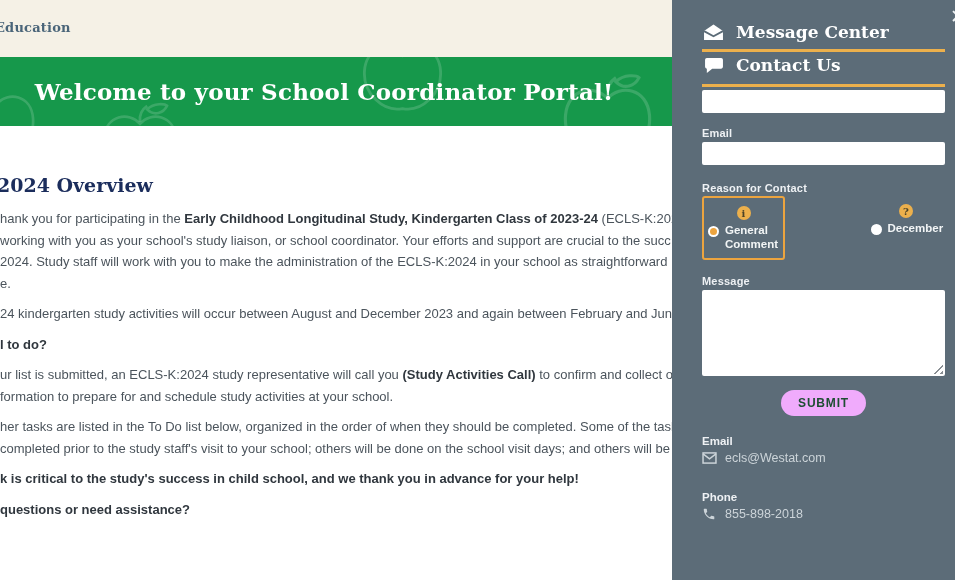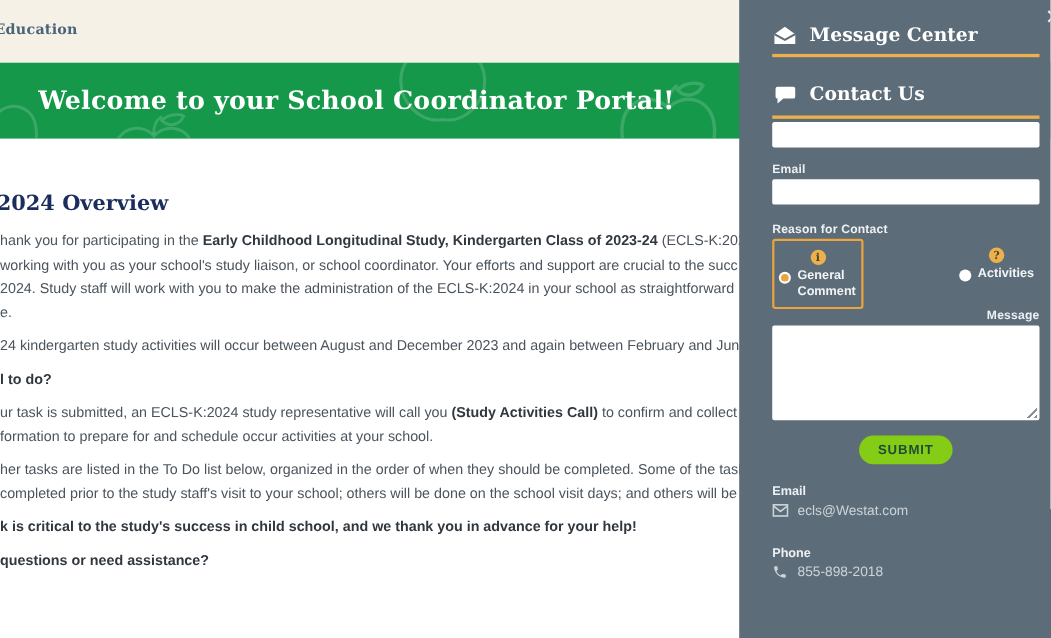--- a/index.html
+++ b/index.html
@@ -27,27 +27,27 @@
   .line{white-space:nowrap;font-size:13px;line-height:21.5px;}
   .b{font-weight:bold;color:#30373e;}
 
   
   .panel{position:absolute;right:0;top:0;width:307px;height:580px;background:#5c6c78;
          box-sizing:border-box;padding:0 34px 0 30px;z-index:10;}
   .close{position:absolute;top:5px;right:11px;background:none;border:none;color:#eef2f4;
          font-size:19px;line-height:1;cursor:pointer;padding:2px;font-family:"DejaVu Sans",sans-serif;}
   .sec-header{display:flex;align-items:flex-end;gap:11px;color:#ffffff;
               font-family:"DejaVu Serif",serif;font-weight:bold;font-size:17px;}
-  .mt22{margin-top:22px;}.mt18{margin-top:24px;}
+  .mt22{margin-top:22px;}.mt18{margin-top:3px;}
   .hicon{display:inline-flex;width:23px;height:20px;align-items:center;justify-content:center;}
   .rule{height:3px;background:#ecb04c;margin-top:7px;}
   .rule2{margin-top:9px;}
 
   .flabel{display:block;font-size:11px;font-weight:bold;color:#eef1f4;letter-spacing:.2px;}
-  .mt13{margin-top:13px;}.mt14{margin-top:14px;}.mt17{margin-top:17px;}.mt15{text-align:right;}
+  .mt13{margin-top:13px;}.mt14{margin-top:14px;}.mt17{margin-top:17px;}.mt15{margin-top:15px;}
   .finput{display:block;width:243px;height:23px;margin-top:3px;border:none;border-radius:2px;
           background:#ffffff;box-sizing:border-box;padding:0 6px;font-size:13px;color:#333;outline:none;}
 
   .reasons{display:flex;justify-content:space-between;margin-top:2px;}
   .reason{box-sizing:border-box;display:flex;flex-direction:column;align-items:center;
           padding-top:8px;cursor:pointer;}
   .reason.sel{width:83px;height:64px;border:2px solid #eca43f;border-radius:3px;}
   .reason.r2{width:78px;}.reason.r3{width:74px;}
   .ricon{display:flex;align-items:center;justify-content:center;margin-bottom:4px;}
   .badge{width:14px;height:14px;border-radius:50%;background:#ecb04c;color:#4c4327;
@@ -62,21 +62,21 @@
 
   .ta-wrap{position:relative;width:243px;margin-top:3px;}
   .ftext{display:block;width:243px;height:86px;border:none;border-radius:2px;background:#ffffff;
          box-sizing:border-box;padding:5px 6px;font-size:13px;color:#333;resize:none;outline:none;
          font-family:"Liberation Sans",sans-serif;}
   .grip{position:absolute;right:2px;bottom:2px;width:10px;height:10px;cursor:nwse-resize;
         background:repeating-linear-gradient(135deg,transparent 0 3px,#8a8f94 3px 4.5px);
         clip-path:polygon(100% 0,100% 100%,0 100%);}
 
   .submit{display:block;margin:14px auto 0;width:85px;height:26px;border:none;border-radius:13px;
-          background:#84cc16;color:#1e4e33;font-size:12px;font-weight:bold;letter-spacing:.8px;
+          background:#f0abfc;color:#1e4e33;font-size:12px;font-weight:bold;letter-spacing:.8px;
           cursor:pointer;font-family:"Liberation Sans",sans-serif;}
 
   .clabel{font-size:11.5px;font-weight:bold;color:#eef1f4;}
   .mt19{margin-top:19px;}.mt26{margin-top:26px;}
   .crow{display:flex;align-items:center;gap:7px;margin-top:4px;font-size:12.5px;color:#ccd4d9;}
   .cicon{display:inline-flex;width:16px;height:13px;align-items:center;}
 </style>
 </head>
 <body>
 
@@ -125,22 +125,22 @@
           <div class="line"><span>2024. Study staff will work with you to make the administration of the ECLS-K:2024 in your school as straightforward</span></div>
           <div class="line"><span>e.</span></div>
         </div>
         <div class="para">
           <div class="line"><span>24 kindergarten study activities will occur between August and December 2023 and again between February and Jun</span></div>
         </div>
         <div class="para">
           <div class="line"><span class="b">l to do?</span></div>
         </div>
         <div class="para">
-          <div class="line"><span>ur task is submitted, an ECLS-K:2024 study representative will call you </span><span class="b">(Study Activities Call)</span><span> to confirm and collect o</span></div>
-          <div class="line"><span>formation to prepare for and schedule occur activities at your school.</span></div>
+          <div class="line"><span>ur list is submitted, an ECLS-K:2024 study representative will call you </span><span class="b">(Study Activities Call)</span><span> to confirm and collect o</span></div>
+          <div class="line"><span>formation to prepare for and schedule study activities at your school.</span></div>
         </div>
         <div class="para">
           <div class="line"><span>her tasks are listed in the To Do list below, organized in the order of when they should be completed. Some of the tasks</span></div>
           <div class="line"><span>completed prior to the study staff's visit to your school; others will be done on the school visit days; and others will be</span></div>
         </div>
         <div class="para">
           <div class="line"><span class="b">k is critical to the study's success in child school, and we thank you in advance for your help!</span></div>
         </div>
         <div class="para">
           <div class="line"><span class="b">questions or need assistance?</span></div>
@@ -187,21 +187,21 @@
             <span class="radio on"></span>
             <span class="rlabel">General Comment</span>
           </span>
         </div>
         <div class="reason r2">
           <span class="ricon">
             <span class="badge">?</span>
           </span>
           <span class="rrow">
             <span class="radio"></span>
-            <span class="rlabel">Activities</span>
+            <span class="rlabel">December</span>
           </span>
         </div>
       </div>
 
     <label class="flabel mt15">Message</label>
     <div class="ta-wrap">
       <textarea class="ftext" style=""></textarea>
       <div class="grip"></div>
     </div>
 

